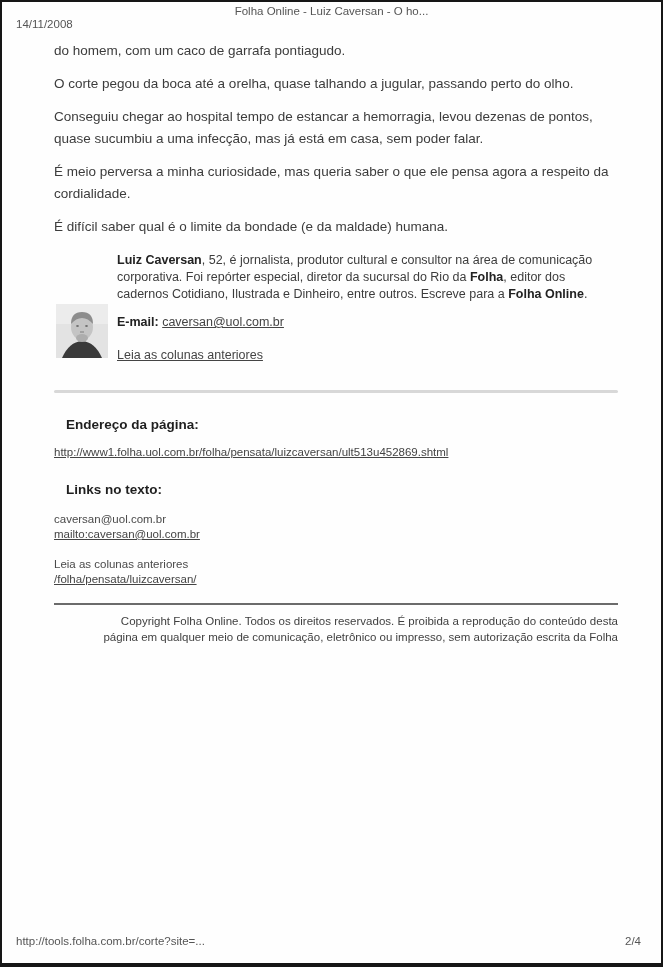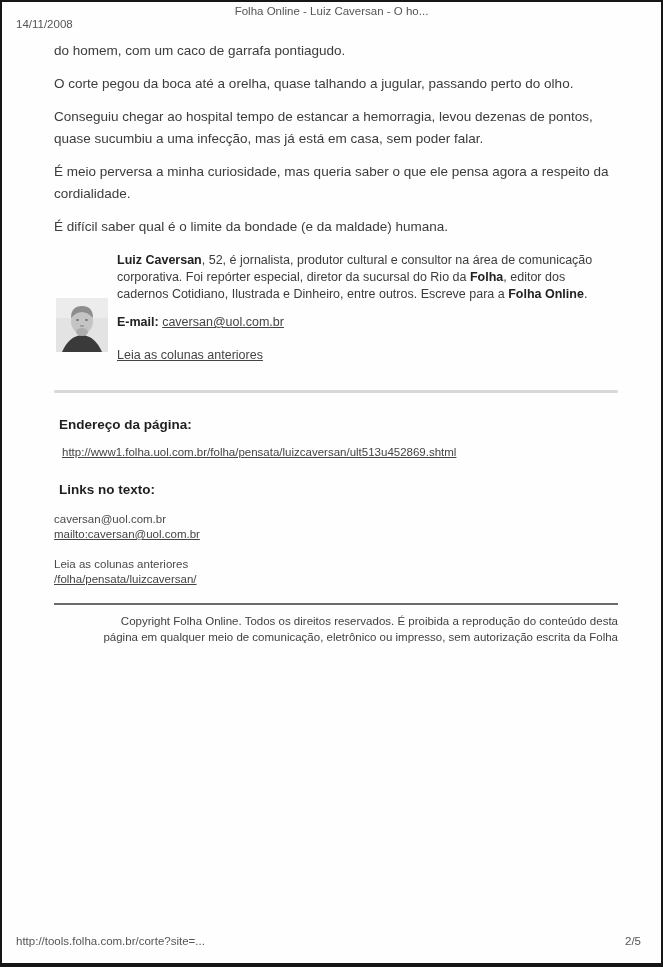--- a/index.html
+++ b/index.html
@@ -40,20 +40,21 @@
     margin: 0 0 11px 0;
     font-size: 13.5px;
     line-height: 22px;
     color: #3c3c3c;
   }
 
   
   .bio {
     display: flex;
     margin-top: 14px;
+    align-items: center;
   }
   .bio-photo {
     flex: 0 0 52px;
     width: 52px;
     height: 54px;
     margin: 46px 9px 0 2px;
   }
   .bio-photo svg { filter: blur(0.5px); display: block; }
   .bio-text {
     width: 492px;
@@ -79,26 +80,26 @@
     border-radius: 2px;
     margin: 26px 0 0 0;
   }
   .divider-dark {
     height: 2px;
     background: #6b6b6b;
     margin: 16px 0 0 0;
   }
 
   h3.section-heading {
-    margin: 24px 0 0 5px;
+    margin: 24px 0 0 12px;
     font-size: 13.5px;
     font-weight: bold;
     color: #1f1f1f;
   }
-  .page-url-line { margin: 14px 0 0 8px; font-size: 11.5px; }
+  .page-url-line { margin: 14px 0 0 0; font-size: 11.5px; }
   .link-group { margin: 15px 0 0 0; font-size: 11.5px; line-height: 15px; color: #4a4a4a; }
   .link-group .plain-label { display: block; }
 
   
   .copyright {
     margin: 9px 0 0 0;
     font-size: 11.5px;
     line-height: 15.5px;
     text-align: right;
     color: #3f3f3f;
@@ -176,16 +177,16 @@
 
     <p class="copyright">
       <span>Copyright Folha Online. Todos os direitos reservados. É proibida a reprodução do conteúdo desta</span>
       <span>página em qualquer meio de comunicação, eletrônico ou impresso, sem autorização escrita da Folha</span>
     </p>
 
   </div>
 
   <div class="page-footer">
     <span>http://tools.folha.com.br/corte?site=...</span>
-    <span>2/5</span>
+    <span>2/4</span>
   </div>
 
 </div>
 
 </body></html>

